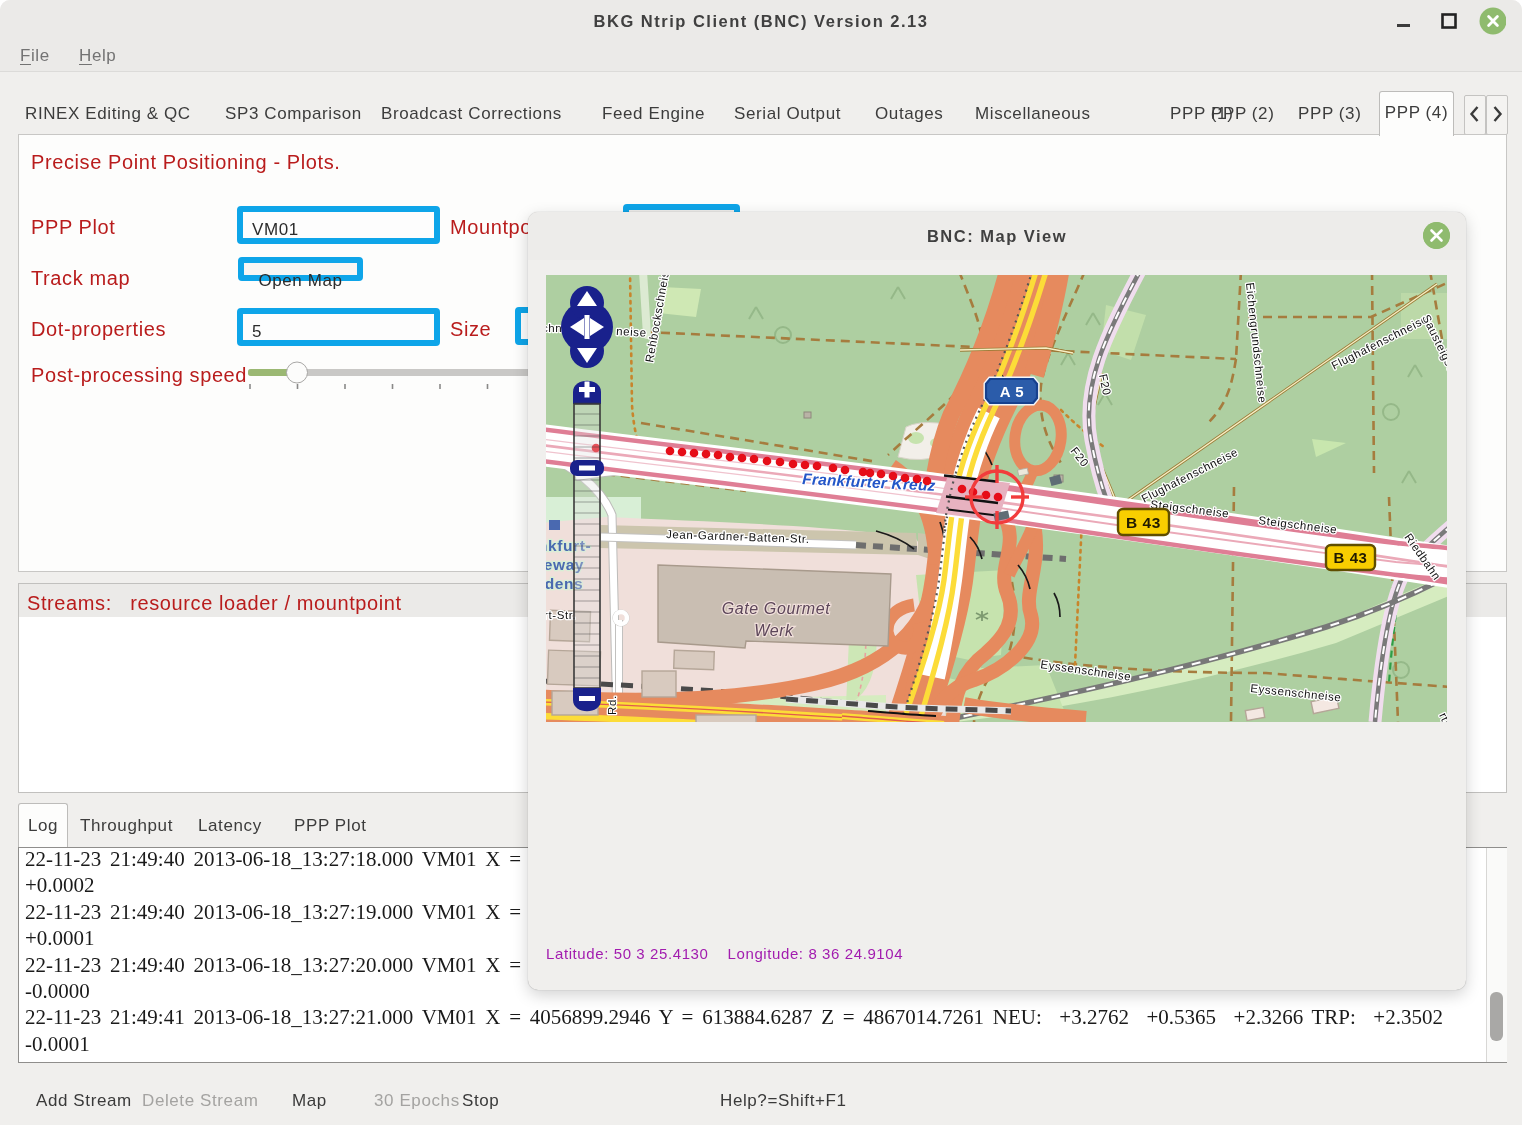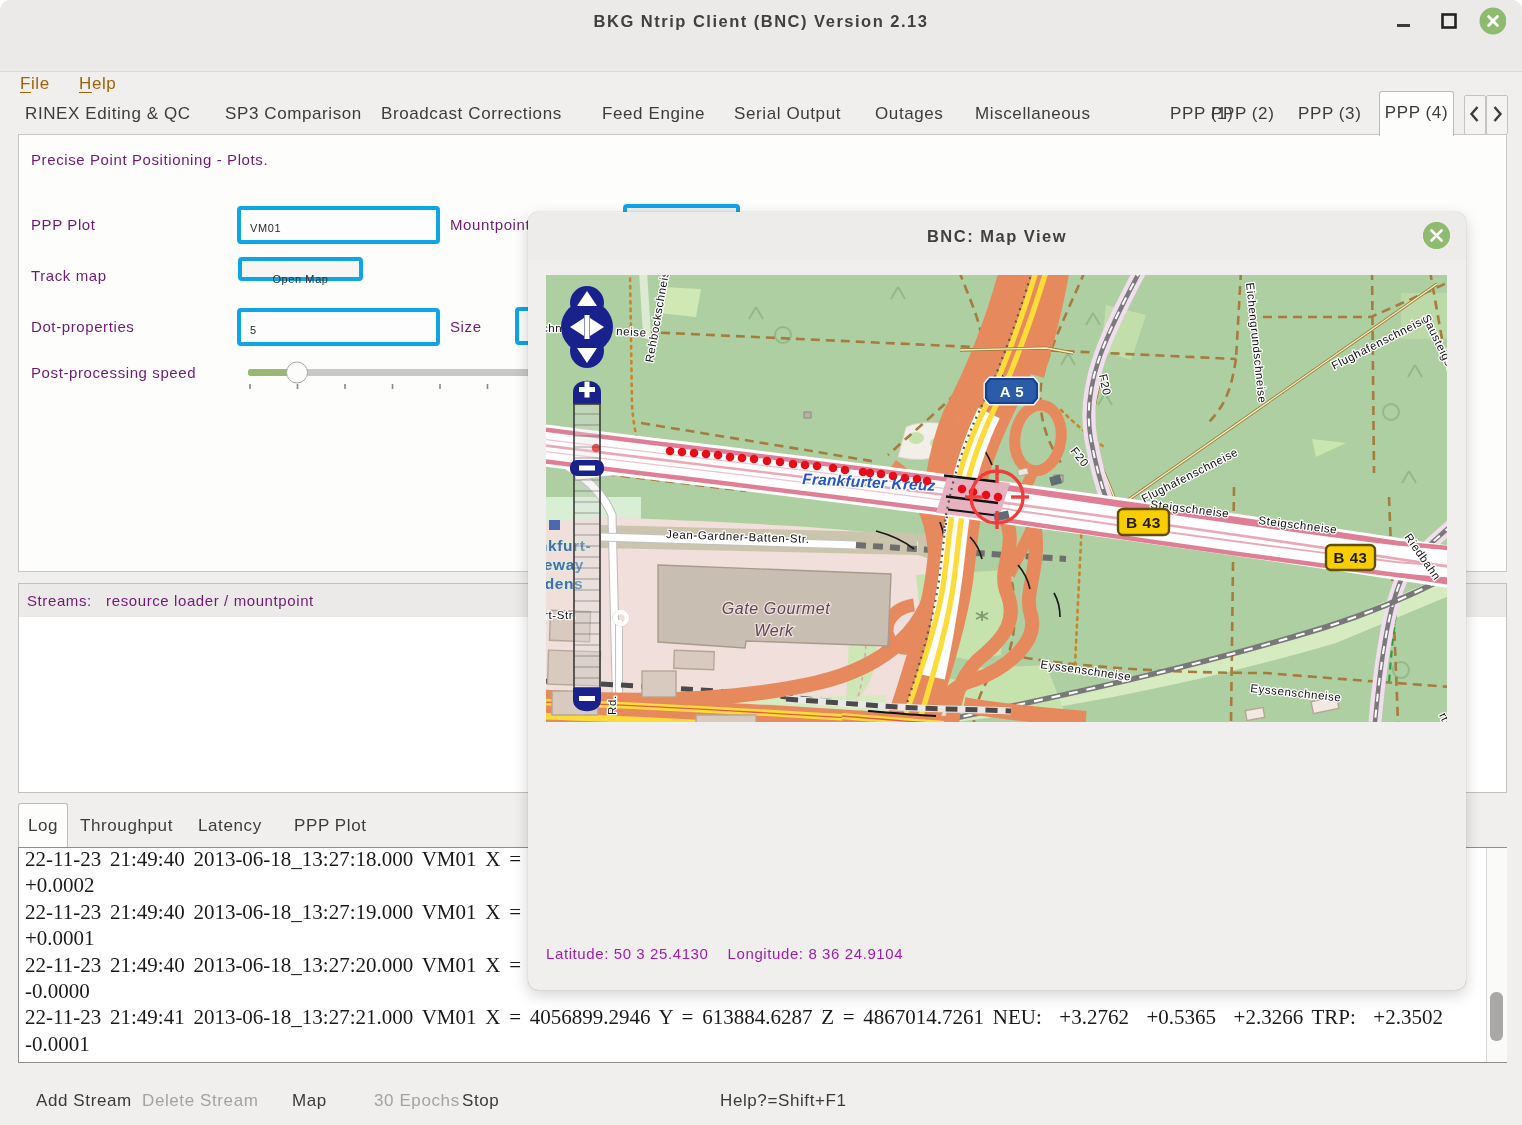--- a/index.html
+++ b/index.html
@@ -6,34 +6,34 @@
     font-family:"Liberation Sans",sans-serif;background:#ffffff;letter-spacing:0.6px;}
   .abs{position:absolute;}
   #win{position:absolute;left:0;top:0;width:1522px;height:1125px;background:#f0efed;border-radius:10px 10px 0 0;text-decoration:underline;}
   
   #titlebar{position:absolute;left:0;top:0;width:1522px;height:42px;background:#ebeae8;border-radius:10px 10px 0 0;}
   #title{position:absolute;left:0;top:0;width:1522px;height:42px;line-height:42px;text-align:center;
     font-weight:bold;font-size:16.5px;color:#404040;letter-spacing:1.5px;}
   .wbtn{position:absolute;top:0;height:42px;}
   
   #menubar{position:absolute;left:0;top:42px;width:1522px;height:29px;background:#ebeae8;border-bottom:1px solid #dcdbd9;}
-  .menuitem{position:absolute;top:42px;height:29px;line-height:28px;font-size:17px;color:#a16207;margin-top:28px;}
+  .menuitem{position:absolute;top:42px;height:29px;line-height:28px;font-size:17px;color:#737373;}
   .menuitem u{text-decoration-thickness:1px;text-underline-offset:3px;}
   
   .tabtxt{position:absolute;top:94px;height:40px;line-height:40px;font-size:17px;color:#3c3c3c;white-space:nowrap;}
   #seltab{position:absolute;left:1379px;top:91px;width:73px;height:44px;background:#fdfdfc;
     border:1px solid #bdbcba;border-bottom:none;border-radius:3px 3px 0 0;z-index:3;
     text-align:center;line-height:42px;font-size:17px;color:#3c3c3c;}
   .scrbtn{position:absolute;top:95px;width:20px;height:38px;background:#f4f3f1;border:1px solid #c4c3c1;
     text-align:center;line-height:36px;font-size:15px;color:#444;font-weight:bold;border-radius:2px;}
   
   #pane{position:absolute;left:18px;top:134px;width:1489px;height:438px;background:#fdfdfc;border:1px solid #c8c7c5;box-sizing:border-box;}
-  .lbl{position:absolute;font-size:15px;color:#701a75;white-space:nowrap;}
-  .input{position:absolute;background:#fdfdfd;border:4px solid #0ea5e9;border-radius:4px;box-sizing:border-box;
-    font-size:11px;color:#2c2c2c;padding-left:9px;}
+  .lbl{position:absolute;font-size:20px;color:#b91c1c;white-space:nowrap;}
+  .input{position:absolute;background:#fdfdfd;border:6px solid #0ea5e9;border-radius:4px;box-sizing:border-box;
+    font-size:17px;color:#2c2c2c;padding-left:9px;}
   
   #strhead{position:absolute;left:18px;top:583px;width:1489px;height:35px;background:#ebeae8;border:1px solid #c1c0be;box-sizing:border-box;}
   #strbody{position:absolute;left:18px;top:617px;width:1489px;height:176px;background:#ffffff;border:1px solid #c1c0be;border-top:none;box-sizing:border-box;}
   
   .ltab{position:absolute;top:803px;height:45px;line-height:45px;font-size:17px;color:#3c3c3c;text-align:center;}
   #logtab{position:absolute;left:18px;top:803px;width:50px;height:45px;background:#fdfdfc;border:1px solid #bdbcba;border-bottom:none;
     border-radius:3px 3px 0 0;text-align:center;line-height:43px;font-size:17px;color:#3c3c3c;box-sizing:border-box;}
   #logbox{position:absolute;left:18px;top:847px;width:1489px;height:216px;background:#ffffff;border:1px solid #8f8e8c;box-sizing:border-box;overflow:hidden;}
   #logtext{position:absolute;left:6px;top:-2px;width:1460px;font-family:"Liberation Serif",serif;font-size:21px;word-spacing:3.5px;letter-spacing:0;
     line-height:26.4px;color:#1a1a1a;white-space:pre-wrap;}

